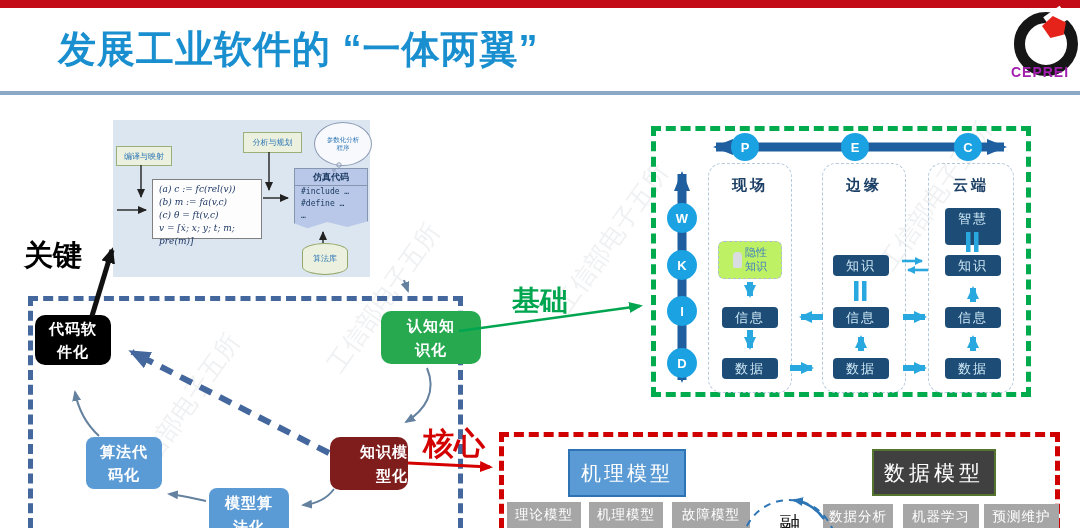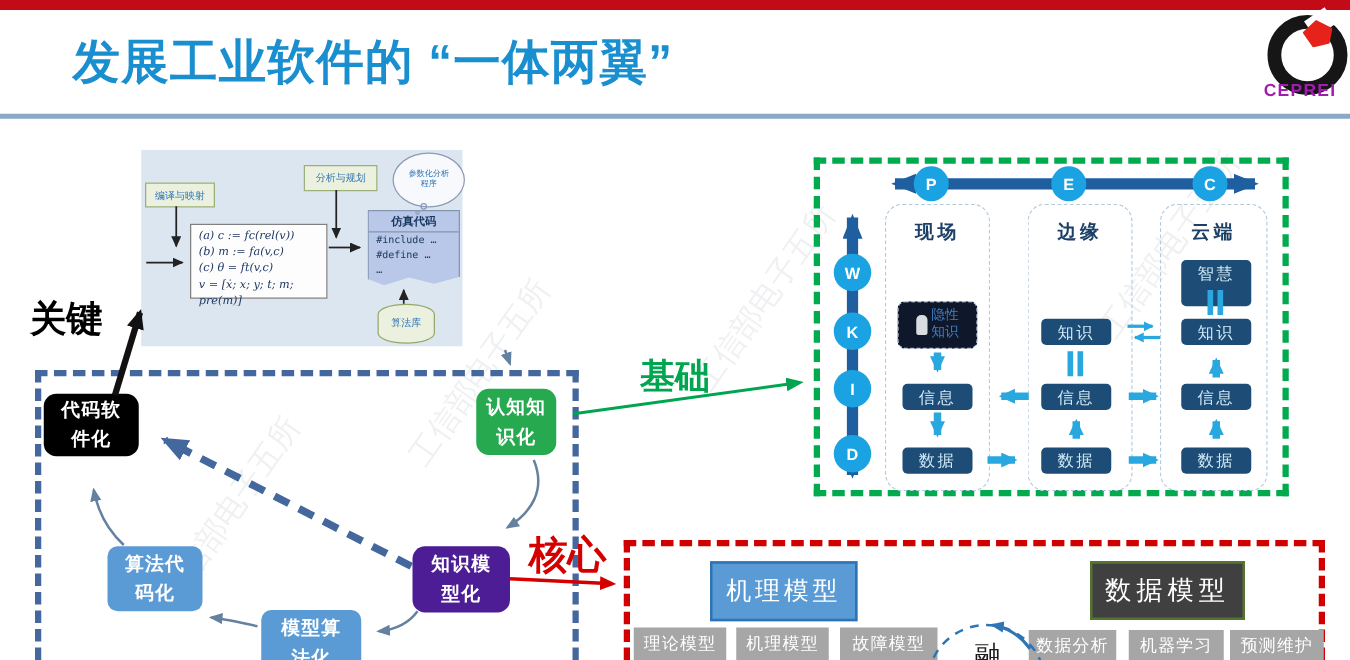--- a/index.html
+++ b/index.html
@@ -25,32 +25,32 @@
   .doc-title{text-align:center;font-size:9px;font-weight:bold;color:#17375e;margin-top:2px;border-bottom:1px solid #8496b0;padding-bottom:1px;}
   .doc-line{font-family:"DejaVu Sans Mono","Liberation Mono",monospace;font-size:8px;color:#17375e;padding-left:6px;line-height:1.5;}
   .cyl{left:302px;top:243px;width:44px;height:30px;background:#ebf1de;border:1px solid #95a86c;border-radius:50% 50% 50% 50%/26% 26% 26% 26%;color:#2e75b6;font-size:8px;text-align:center;line-height:30px;}
   
   .rect-blue{left:28px;top:296px;width:435px;height:232px;border:5px dashed #44679e;border-bottom:none;box-sizing:border-box;}
   .rect-green{left:651px;top:126px;width:380px;height:271px;border:5px dashed #00ab4e;box-sizing:border-box;}
   .rect-red{left:499px;top:432px;width:561px;height:96px;border:5px dashed #d00000;border-bottom:none;box-sizing:border-box;}
   
   .node{border-radius:10px;color:#fff;font-size:15px;font-weight:600;text-align:center;display:flex;flex-direction:column;justify-content:center;line-height:1.55;letter-spacing:1px;}
   .n-black{left:35px;top:315px;width:76px;height:50px;background:#000;}
-  .n-green{left:381px;top:311px;width:64px;height:53px;background:#27a950;}
-  .n-red{left:330px;top:437px;width:78px;height:53px;background:#4c1d95;}
+  .n-green{left:381px;top:311px;width:100px;height:53px;background:#27a950;}
+  .n-red{left:330px;top:437px;width:78px;height:53px;background:#7f1d1d;text-align:right;}
   .n-blue1{left:86px;top:437px;width:76px;height:52px;background:#5b9bd5;border-radius:8px;}
   .n-blue2{left:209px;top:488px;width:80px;height:53px;background:#5b9bd5;border-radius:8px;}
   .lbl-key{left:24px;top:236px;font-size:29px;font-weight:bold;color:#000;font-family:Liberation Mono, monospace;}
   .lbl-found{left:512px;top:282px;font-size:28px;font-weight:bold;color:#00a54f;}
   .lbl-core{left:423px;top:423px;font-size:31px;font-weight:bold;color:#d40000;}
   
   .pec-col{border:1.5px dashed #b5c9dd;border-radius:14px;box-sizing:border-box;}
   .pec-title{width:100%;text-align:center;margin-top:12px;font-size:15px;font-weight:bold;color:#1c3f66;letter-spacing:3px;}
   .navy{background:#1d4d76;color:#cfe9f7;font-size:13px;letter-spacing:2px;text-align:center;border-radius:4px;line-height:21px;}
-  .tacit{left:718px;top:241px;width:64px;height:38px;border:1.5px dashed #aebcd0;border-radius:6px;background:#0f172a;box-sizing:border-box;display:flex;align-items:center;justify-content:center;gap:3px;}
+  .tacit{left:718px;top:241px;width:64px;height:38px;border:1.5px dashed #aebcd0;border-radius:6px;background:#bef264;box-sizing:border-box;display:flex;align-items:center;justify-content:center;gap:3px;}
   .tacit-icon{width:9px;height:16px;background:#d9dde2;border-radius:4px 4px 2px 2px;}
   .tacit-text{color:#3f7ec4;font-size:11px;line-height:1.25;text-align:center;}
   
   .mech-title{left:568px;top:449px;width:118px;height:48px;background:#5b9bd5;border:2px solid #2e74b5;box-sizing:border-box;color:#fff;font-size:20px;letter-spacing:3px;text-align:center;line-height:44px;}
   .data-title{left:872px;top:449px;width:124px;height:47px;background:#404040;border:2px solid #55742f;box-sizing:border-box;color:#fff;font-size:21px;letter-spacing:4px;text-align:center;line-height:43px;}
   .gray{background:#a6a6a6;color:#fff;font-size:13.5px;letter-spacing:1px;text-align:center;padding-top:4px;box-sizing:border-box;}
   .fusion{left:770px;top:510px;width:40px;text-align:center;font-size:21px;color:#1a1a1a;}
   svg.overlay{left:0;top:0;pointer-events:none;}
 </style>
 </head>

